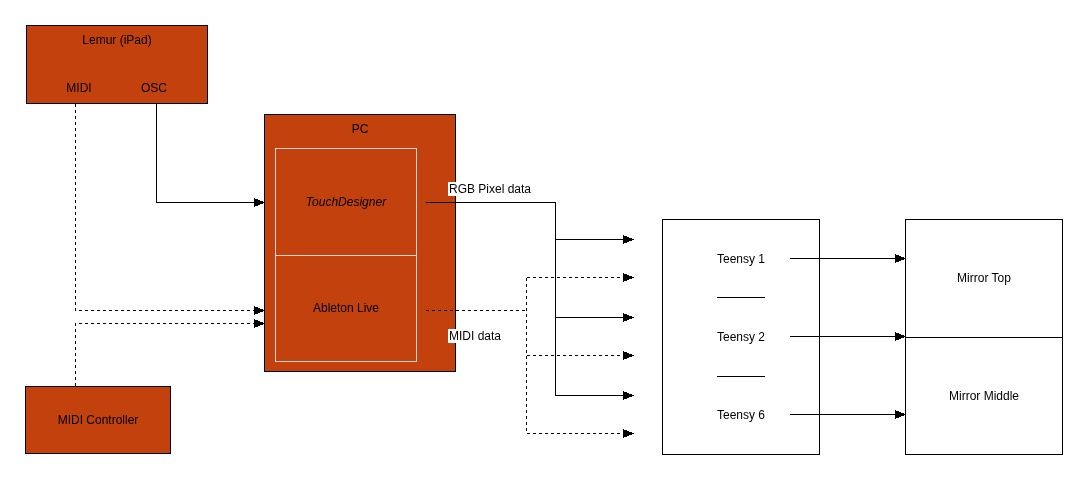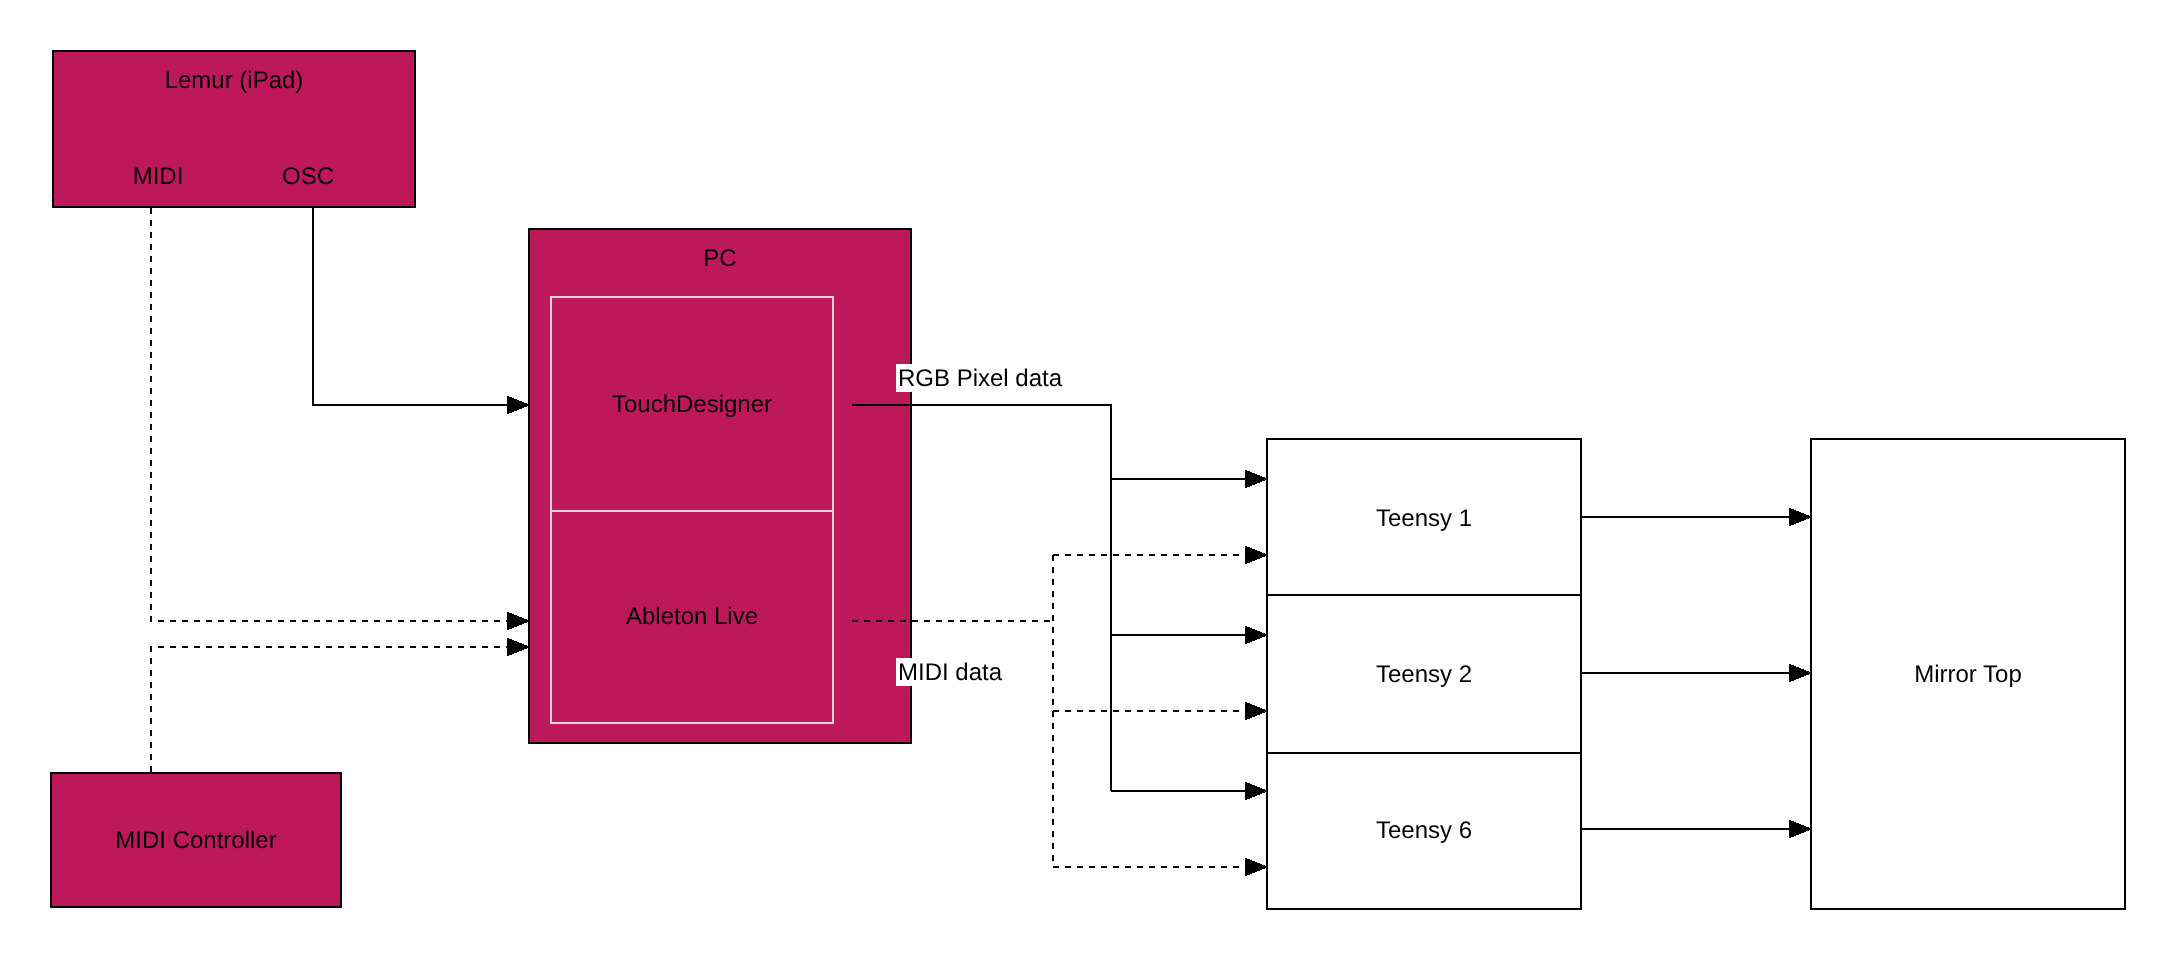--- a/index.html
+++ b/index.html
@@ -21,21 +21,21 @@
   }
   .wires path {
     fill: none;
     stroke: #000000;
     stroke-width: 1;
   }
   .wires path.dashed { stroke-dasharray: 3 3; }
   .wires polygon { fill: #000000; stroke: #000000; }
   .node {
     position: absolute;
-    background: #be185d;
+    background: #c2410c;
     border: 1px solid #000000;
     box-sizing: border-box;
   }
   .node-title {
     text-align: center;
     padding-top: 7px;
     white-space: nowrap;
   }
   .port {
     position: absolute;
@@ -53,21 +53,21 @@
     display: flex;
     flex-direction: column;
   }
   .inner-row {
     flex: 1;
     display: flex;
     align-items: center;
     justify-content: center;
     white-space: nowrap;
   }
-  .inner-row.first { border-bottom: 1px solid #d5d5d5; }
+  .inner-row.first { border-bottom: 1px solid #d5d5d5; font-style: italic; }
   .center-label {
     display: flex;
     align-items: center;
     justify-content: center;
     height: 100%;
     white-space: nowrap;
   }
   .stack {
     position: absolute;
     background: #ffffff;
@@ -108,28 +108,29 @@
     <div class="inner-box">
       <div class="inner-row first">TouchDesigner</div>
       <div class="inner-row">Ableton Live</div>
     </div>
   </div>
 
   <div class="node" style="left:25px; top:386px; width:146px; height:68px;">
     <div class="center-label">MIDI Controller</div>
   </div>
 
-  <div class="stack" style="left:633px; top:219px; width:158px; height:236px;">
+  <div class="stack" style="left:662px; top:219px; width:158px; height:236px;align-items:center;">
     <div class="stack-row">Teensy 1</div>
     <div class="stack-row">Teensy 2</div>
     <div class="stack-row">Teensy 6</div>
   </div>
 
   <div class="stack" style="left:905px; top:219px; width:158px; height:236px;">
     <div class="stack-row">Mirror Top</div>
+    <div class="stack-row">Mirror Middle</div>
   </div>
 
   <div class="edge-label" style="left:448px; top:182px;">RGB Pixel data</div>
   <div class="edge-label" style="left:448px; top:289px;margin-top:40px;">MIDI data</div>
 
   <svg class="wires" viewBox="0 0 1088 480" xmlns="http://www.w3.org/2000/svg" shape-rendering="crispEdges">
 
     <g>
       <path d="M156.5,104 V202.5 H254"></path>
       <polygon points="264,202.5 254,198.5 254,206.5"></polygon>

